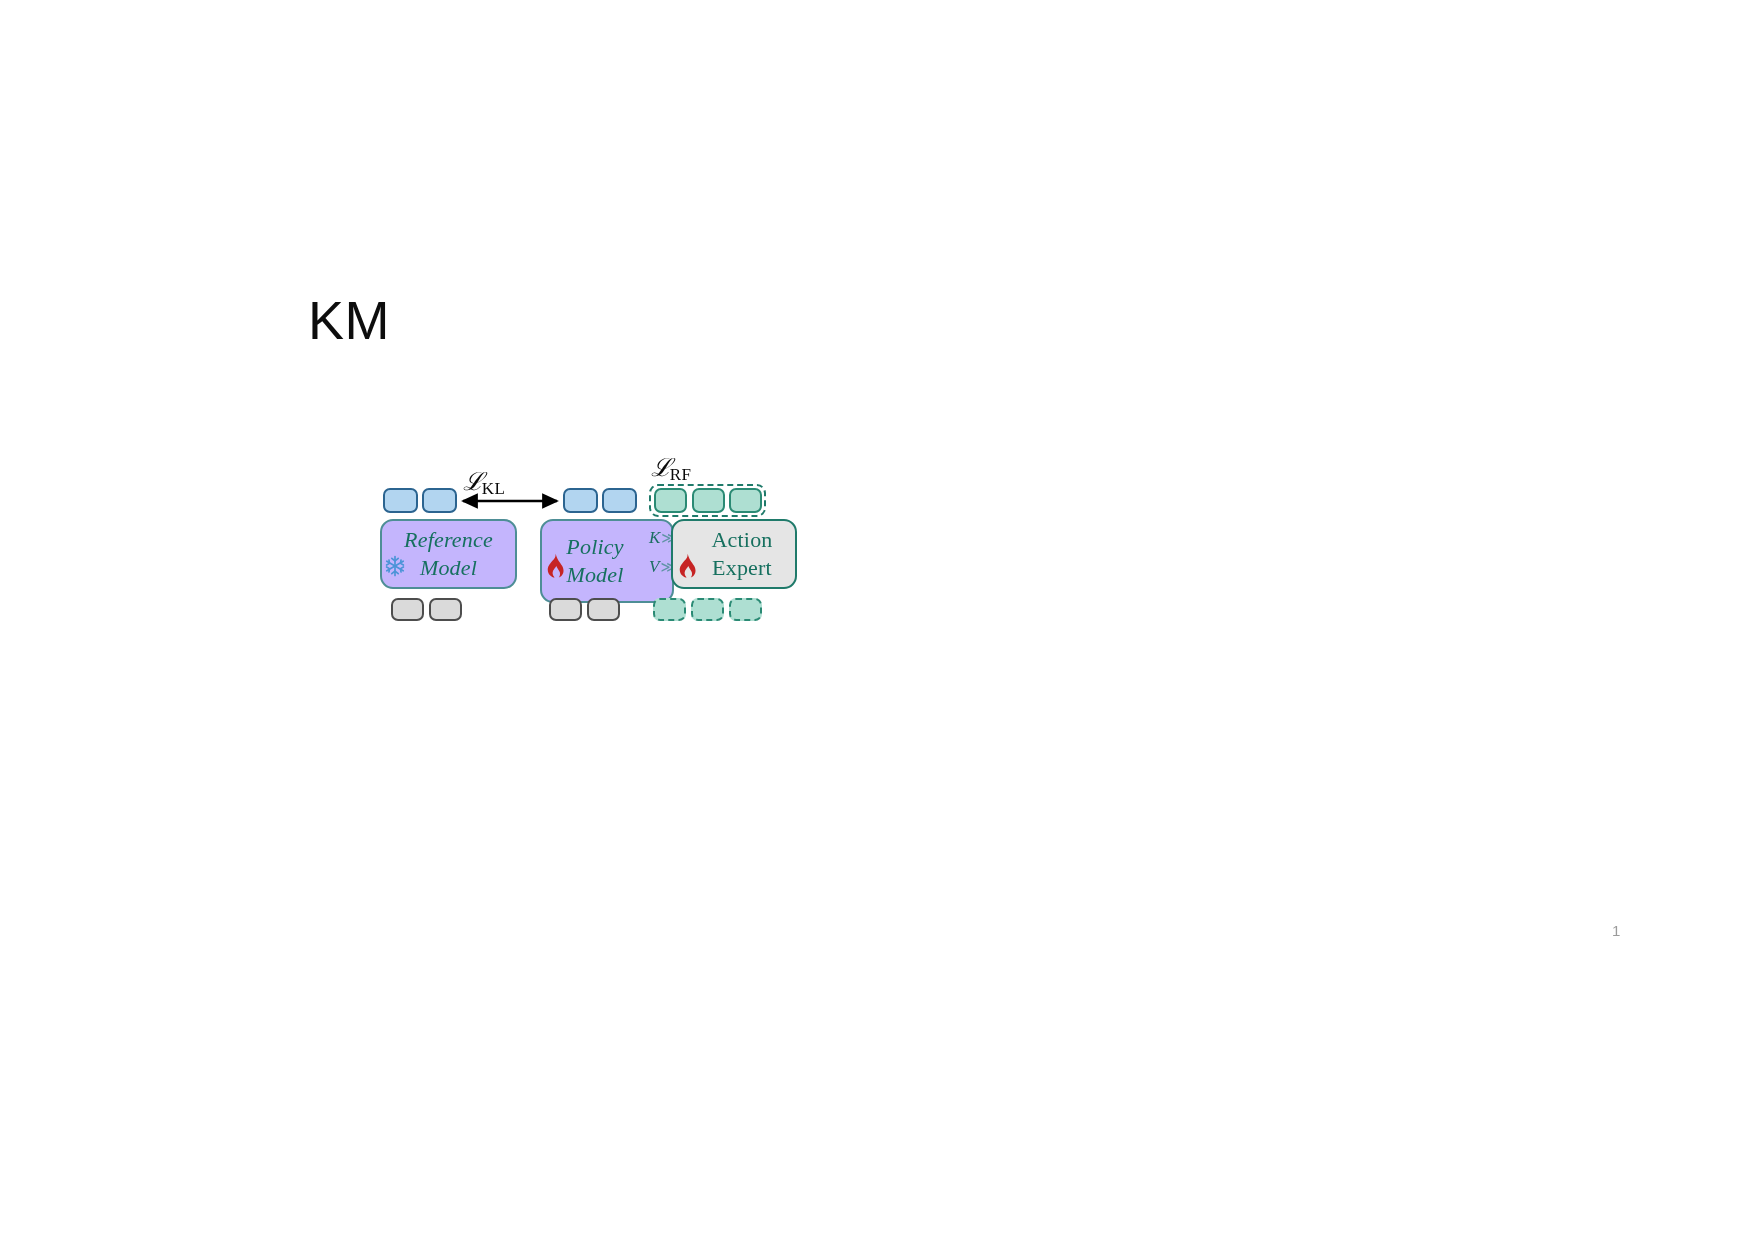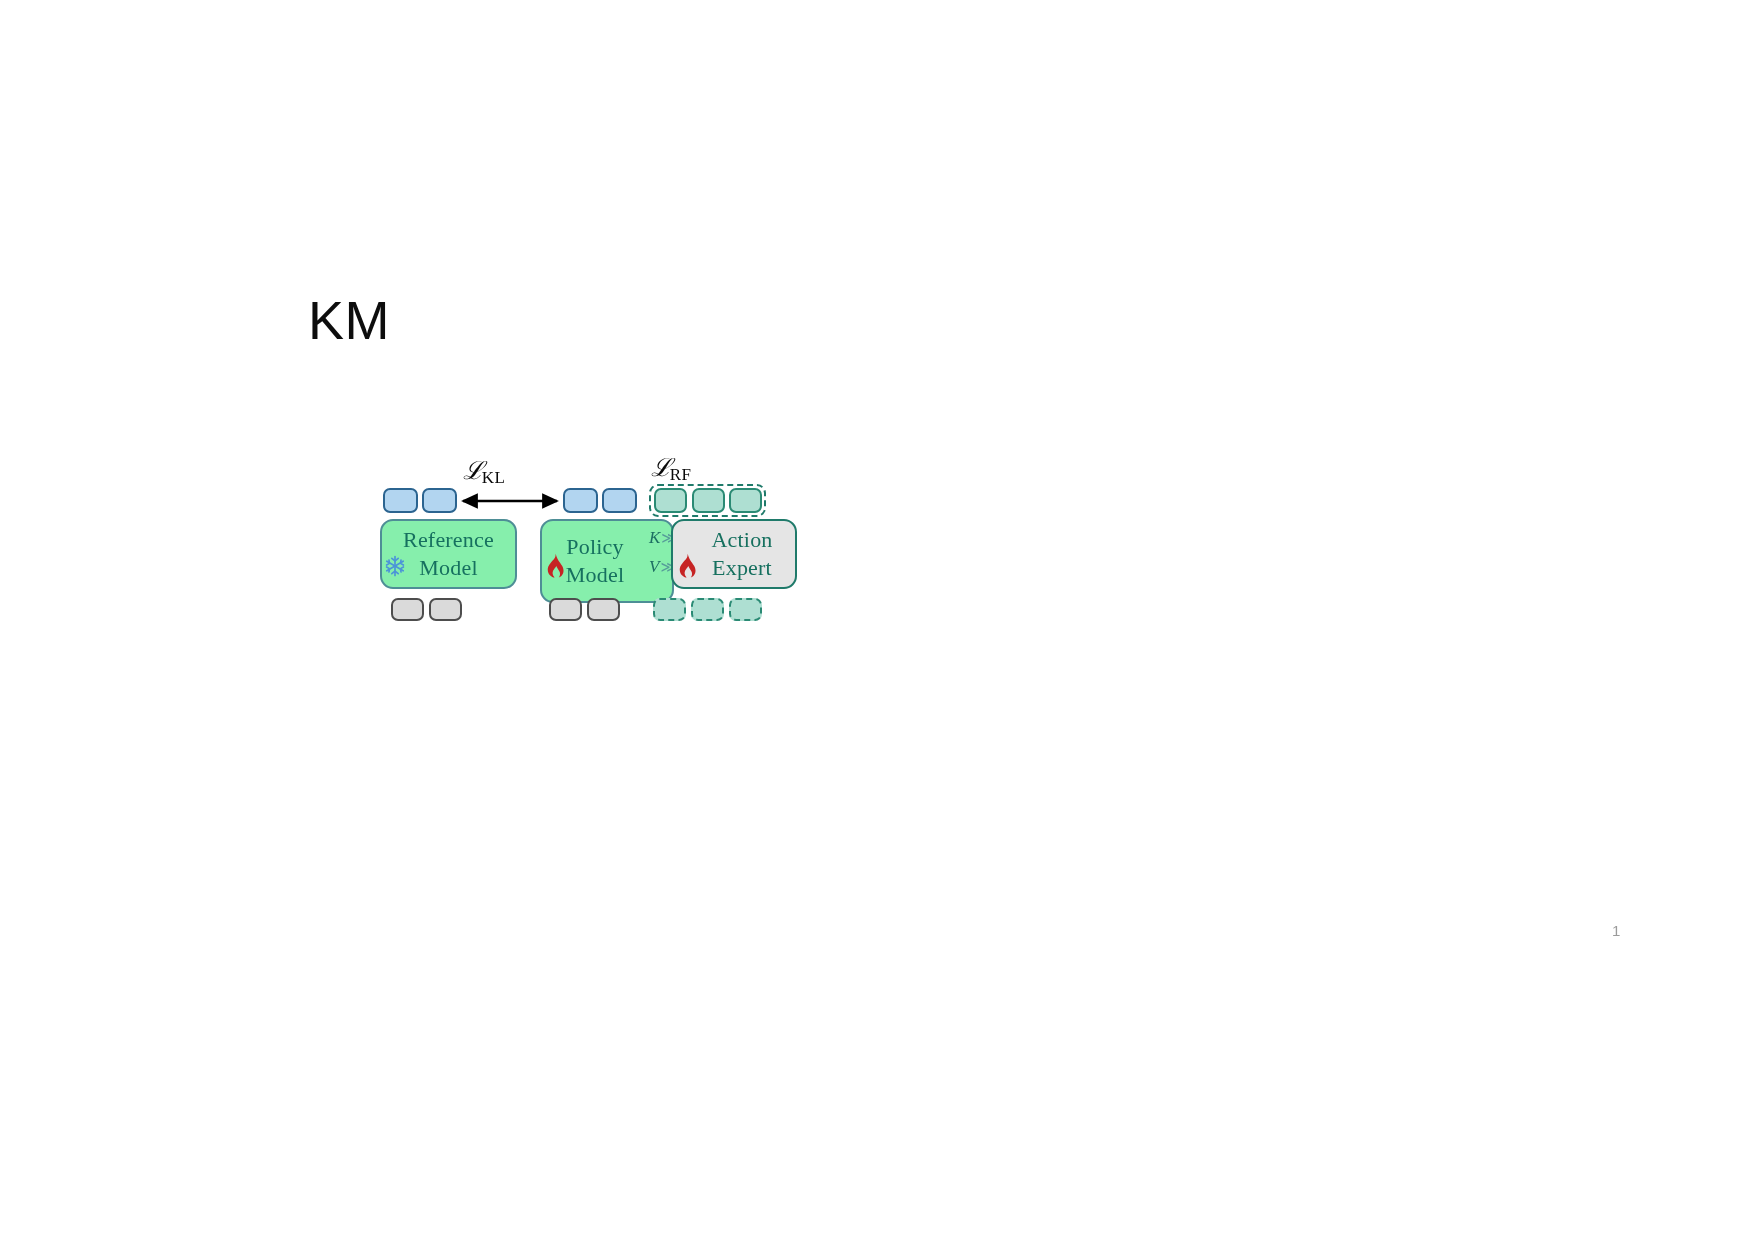--- a/index.html
+++ b/index.html
@@ -75,22 +75,23 @@
 
   
   .model-box {
     border-radius: 13px;
     box-sizing: border-box;
     display: flex;
     align-items: center;
     justify-content: center;
   }
   .model-box.blue-box {
-    background: #86efac;
+    background: #c4b5fd;
     border: 2.2px solid #4e8e96;
+    font-style: italic;
   }
   .model-box.green-box {
     background: #e5e5e5;
     border: 2.6px solid #1f7a6a;
   }
   .model-label {
     font-family: "Liberation Serif", "DejaVu Serif", serif;
     color: #16705f;
     font-size: 22px;
     line-height: 1.28;
@@ -163,21 +164,21 @@
 </style>
 </head>
 <body>
 
 <div id="slide-title">KM</div>
 
 <div id="page-number">1</div>
 
 <div id="diagram">
 
-  <div class="loss-label" style="left:88px; top:8px;">
+  <div class="loss-label" style="left:88px; top:19px;">
     <span class="cal">ℒ</span><span class="sub">KL</span>
   </div>
 
   <div class="loss-label" style="left:276px; top:5px;">
     <span class="cal">ℒ</span><span class="sub">RF</span>
   </div>
 
   <div class="token tok-blue" style="left:8px;  top:38px; width:35px; height:25px;"></div>
   <div class="token tok-blue" style="left:47px; top:38px; width:35px; height:25px;"></div>
 

